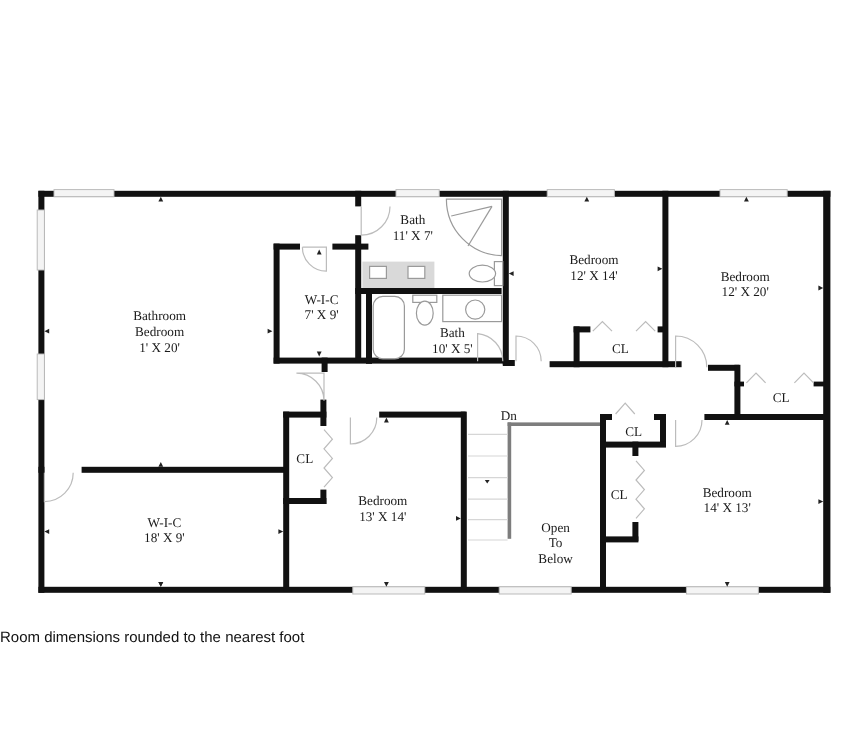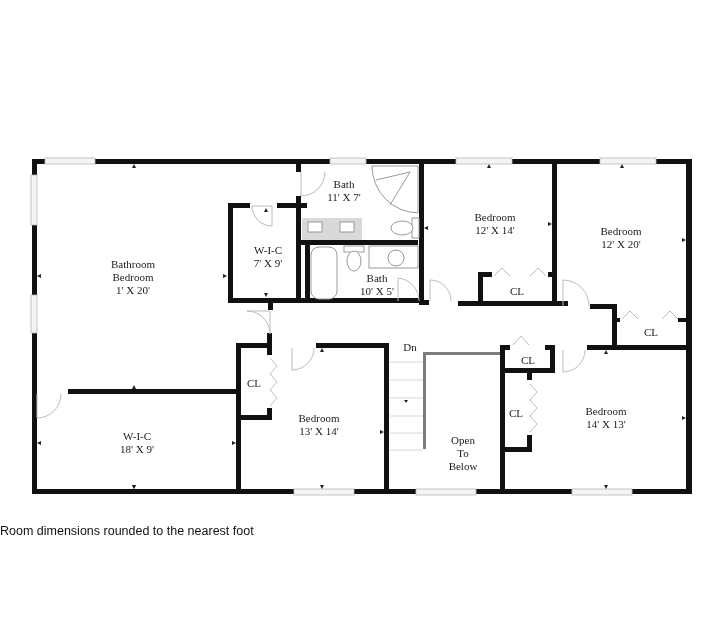--- a/index.html
+++ b/index.html
@@ -205,21 +205,21 @@
     <span>W-I-C</span>
     <span>18' X 9'</span>
   </div>
   <div class="room-label" style="left:254px;top:377px;">
     <span>CL</span>
   </div>
   <div class="room-label" style="left:319px;top:412px;">
     <span>Bedroom</span>
     <span>13' X 14'</span>
   </div>
-  <div class="room-label" style="left:410px;top:341px;">
+  <div class="room-label" style="left:424px;top:341px;">
     <span>Dn</span>
   </div>
   <div class="room-label" style="left:463px;top:414px;margin-top:20px;">
     <span>Open</span>
     <span>To</span>
     <span>Below</span>
   </div>
   <div class="room-label" style="left:528px;top:354px;">
     <span>CL</span>
   </div>

